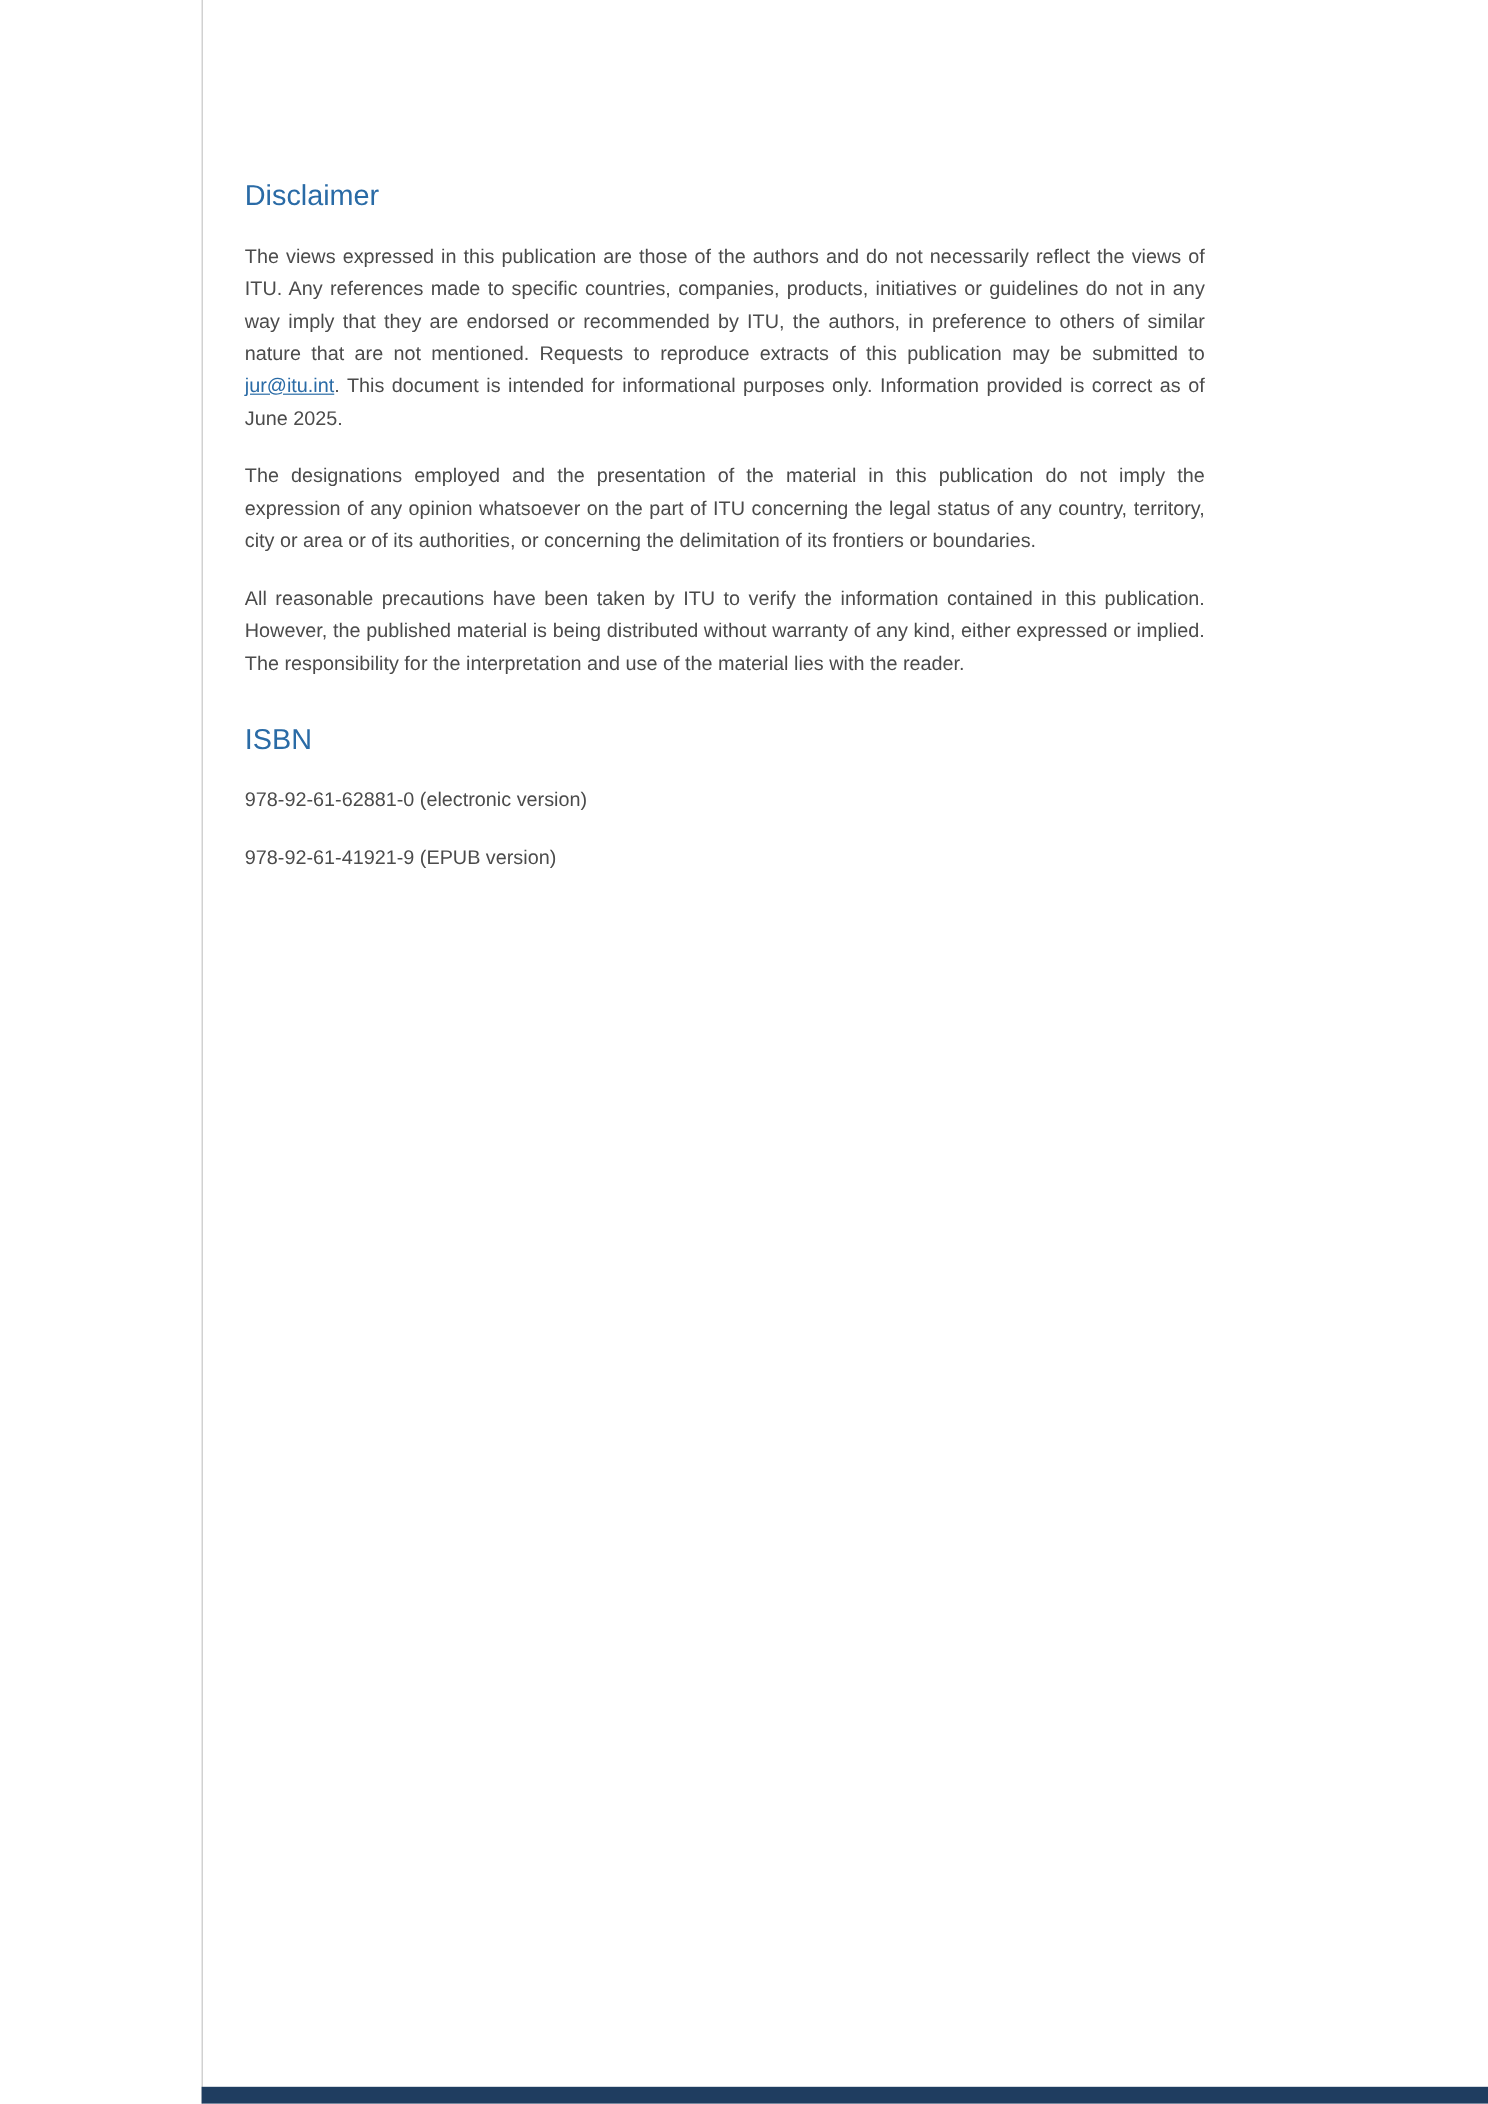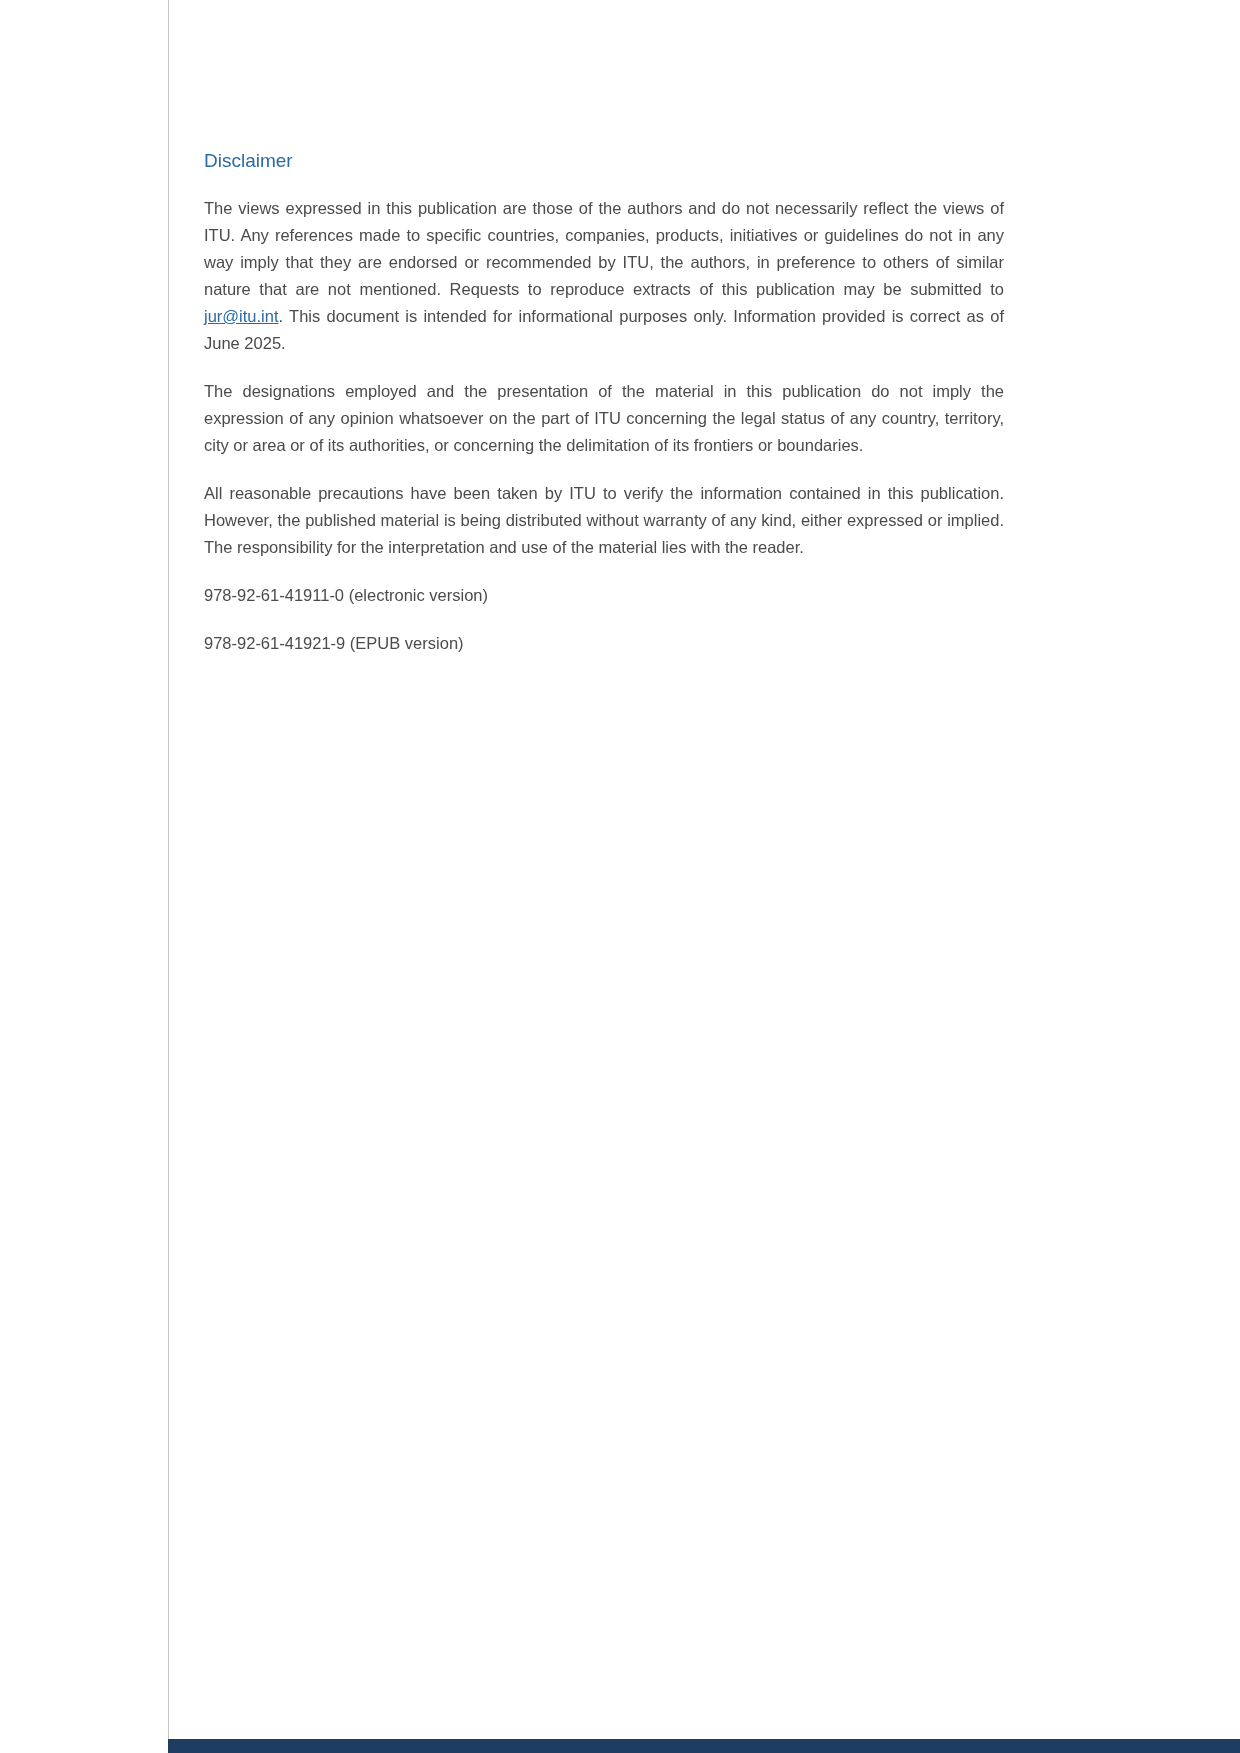--- a/index.html
+++ b/index.html
@@ -39,21 +39,21 @@
     left: 204px;
     top: 150px;
     width: 800px;
     color: var(--text-color, #4b4b4b);
     font-size: 16.5px;
     line-height: 1.64;
   }
 
   .section-heading {
     color: var(--accent-color, #2a6ba6);
-    font-size: 19px;
+    font-size: 24px;
     font-weight: normal;
     line-height: 1.2;
     margin-bottom: 22px;
   }
 
   .isbn-heading {
     margin-top: 36px;
     margin-bottom: 22px;
   }
 
@@ -83,20 +83,21 @@
   <h2 class="section-heading">Disclaimer</h2>
 
   <p><span>The views expressed in this publication are those of the authors and do not necessarily reflect the views of ITU. Any references made to specific countries, companies, products, initiatives or guidelines do not in any way imply that they are endorsed or recommended by ITU, the authors, in preference to others of similar nature that are not mentioned. Requests to reproduce extracts of this publication may be submitted to </span><a href="#" class="email-link">jur@itu.int</a><span>. This document is intended for informational purposes only. Information provided is correct as of June 2025.</span></p>
 
   <p>The designations employed and the presentation of the material in this publication do not imply the expression of any opinion whatsoever on the part of ITU concerning the legal status of any country, territory, city or area or of its authorities, or concerning the delimitation of its frontiers or boundaries.</p>
 
 
   <p>All reasonable precautions have been taken by ITU to verify the information contained in this publication. However, the published material is being distributed without warranty of any kind, either expressed or implied. The responsibility for the interpretation and use of the material lies with the reader.</p>
 
 
+  <h2 class="section-heading isbn-heading">ISBN</h2>
 
-  <p class="isbn-line">978-92-61-41911-0 (electronic version)</p>
+  <p class="isbn-line">978-92-61-62881-0 (electronic version)</p>
 
   <p class="isbn-line">978-92-61-41921-9 (EPUB version)</p>
 
 </div>
 
 <div class="footer-bar"></div>
 
 </body></html>

